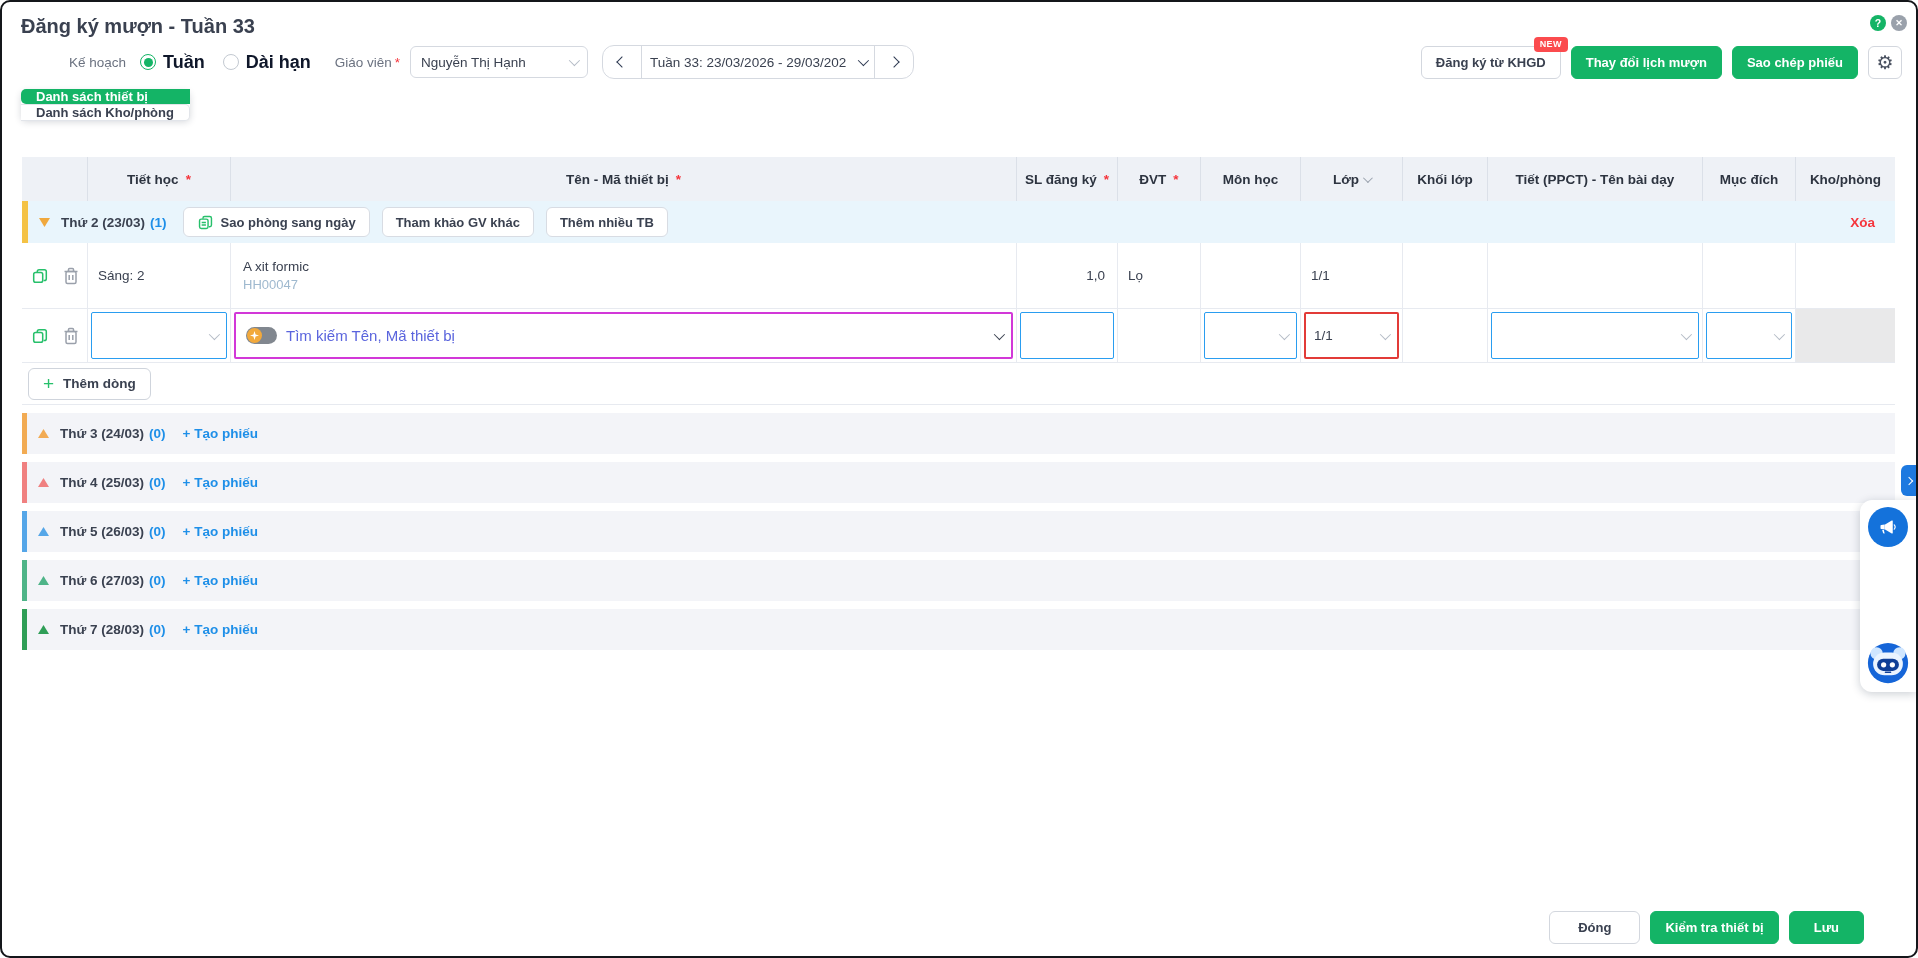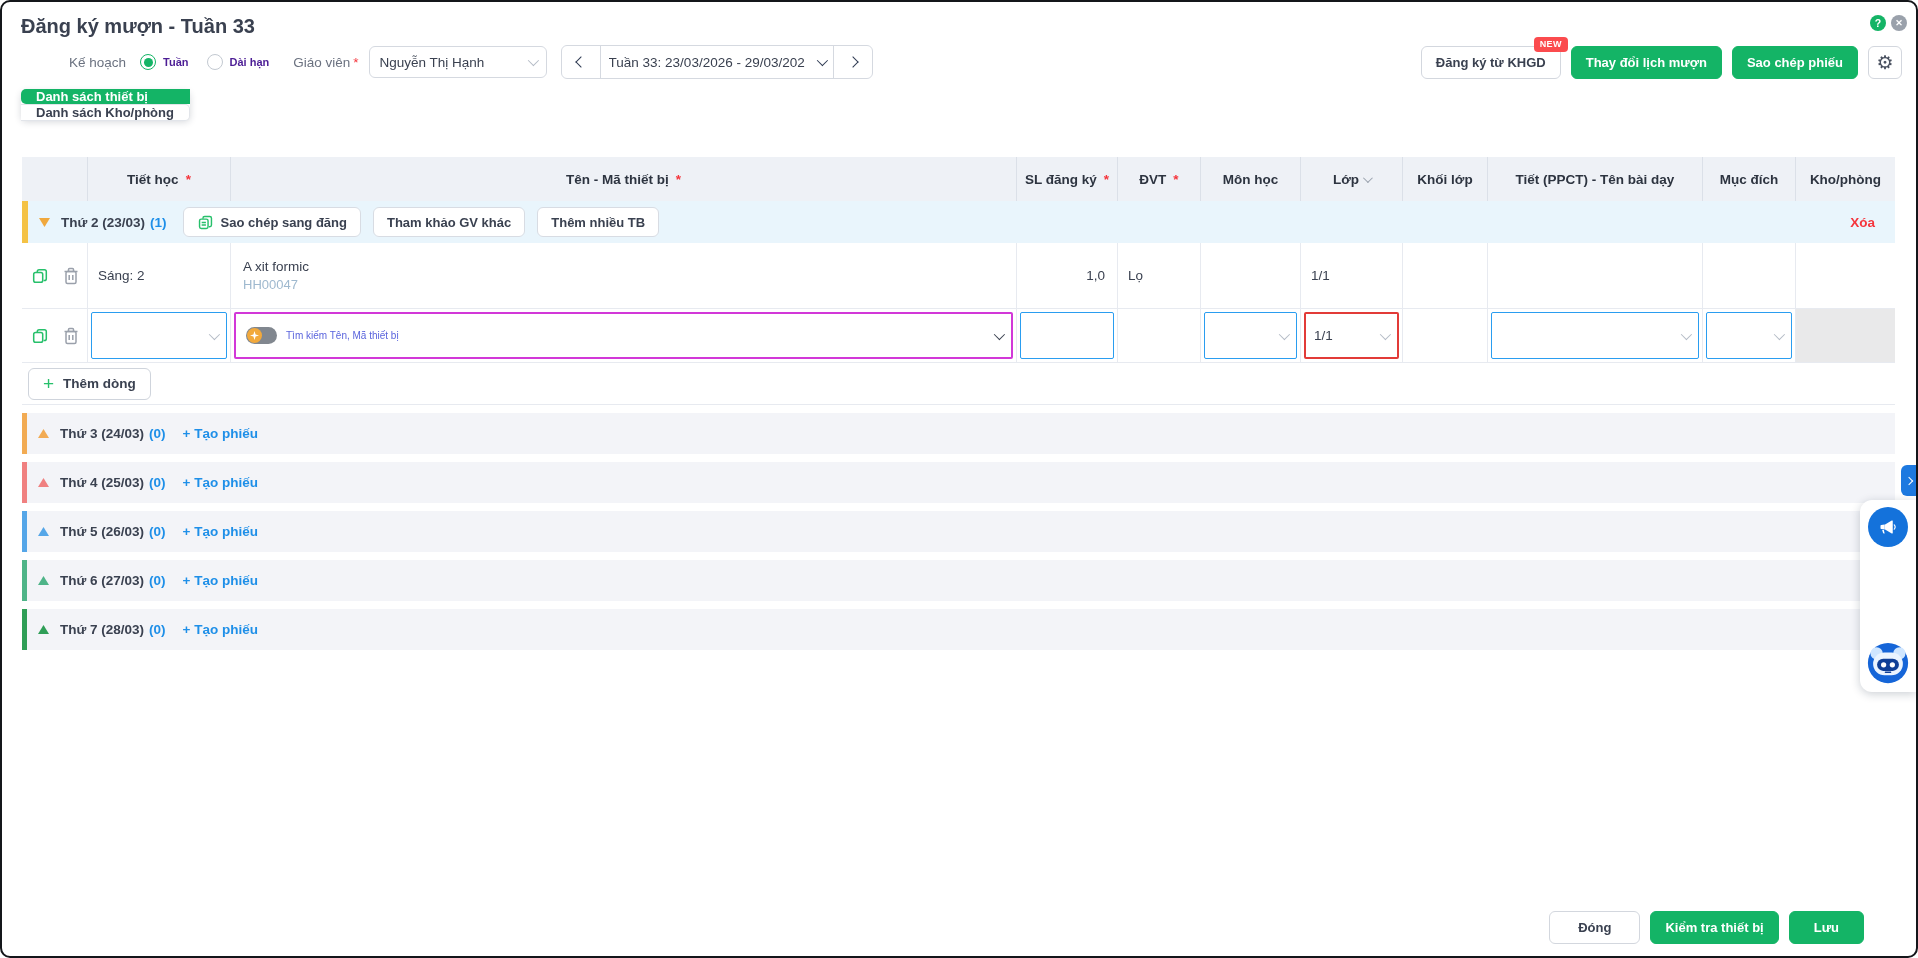--- a/index.html
+++ b/index.html
@@ -15,26 +15,26 @@
   .cicon.help { background:#14b466; }
   .cicon.close { background:#9aa1ab; font-size:9px; }
 
   
   .toolbar { margin:7px 14px 0 19px; height:34px; display:flex; align-items:center; }
   .lbl { font-size:13.5px; color:#6b7280; margin-right:14px;margin-left:48px; }
   .radio { display:flex; align-items:center; margin-right:18px; cursor:pointer; }
   .rb { width:16px; height:16px; border-radius:50%; border:1.5px solid #c3c9d1; background:#fff; position:relative; margin-right:7px; }
   .rb.checked { border-color:#14b466; }
   .rb.checked::after { content:""; position:absolute; inset:2.5px; border-radius:50%; background:#14b466; }
-  .rlbl { font-size:11px; font-weight:600; color:#4c1d95; }
+  .rlbl { font-size:18px; font-weight:600; color:#0f172a; }
   .req { color:#f5353c; margin-left:3px; font-size:13.5px; }
   .select { height:32px; border:1px solid #d5d9e0; border-radius:6px; background:#fff; display:flex; align-items:center;
             padding:0 10px; font-size:13.5px; color:#3a4150; cursor:pointer; }
   .teacher-select { width:178px; margin-left:10px; justify-content:space-between; }
-  .weeknav { margin-left:14px; height:34px; border:1px solid #d5d9e0; border-radius:6px; display:flex; align-items:stretch; overflow:hidden; background:#fff; }
+  .weeknav { margin-left:14px; height:34px; border:1px solid #d5d9e0; border-radius:12px; display:flex; align-items:stretch; overflow:hidden; background:#fff; }
   .weeknav .nbtn { width:38px; display:flex; align-items:center; justify-content:center; cursor:pointer; }
   .weeknav .wval { width:234px; border-left:1px solid #d5d9e0; border-right:1px solid #d5d9e0; display:flex; align-items:center;
                    padding:0 8px; font-size:13.5px; color:#3a4150; white-space:nowrap; overflow:hidden; cursor:pointer; }
   .wval span { flex:1 1 auto; overflow:hidden; }
   .chev { display:inline-block; width:8px; height:8px; border-right:1.7px solid #b4bbc6; border-bottom:1.7px solid #b4bbc6; }
   .chev.down { transform:rotate(45deg) translateY(-2px); }
   .chev.dark { border-color:#2e3a52; }
   .chev.left { transform:rotate(135deg); }
   .chev.right { transform:rotate(-45deg); }
   .tb-right { margin-left:auto; display:flex; align-items:center; gap:10px; }
@@ -85,21 +85,21 @@
   .ecell { position:relative; display:flex; align-items:center; border-left:1px solid #e7eaf0; }
   .ecell:first-child { border-left:none; }
   .ibox { position:absolute; inset:3px; background:#fff; border:1px solid #2a9df0; border-radius:2px; display:flex; align-items:center; padding:0 8px; }
   .ibox .chev { position:absolute; right:9px; }
   .ibox.search { border:2px solid #d238d8; padding:0 10px; }
   .ibox.errorb { border:2px solid #e23b38; }
   .ibox .val { font-size:13.5px; color:#3a4150; }
   .ecell.disabled { background:#e9e9ea; }
   .toggle { width:31px; height:17px; background:#81878f; border-radius:9px; position:relative; flex:0 0 31px; margin-right:9px; cursor:pointer; }
   .knob { position:absolute; left:1px; top:1px; width:15px; height:15px; border-radius:50%; background:#f2a93c; display:flex; align-items:center; justify-content:center; }
-  .placeholder { font-size:10px; color:#5a64dd; }
+  .placeholder { font-size:15px; color:#5a64dd; }
 
   .add-row { height:42px; border-bottom:1px solid #e7eaf0; display:flex; align-items:center; }
   .add-btn { margin-left:6px; height:32px; border:1px solid #cfd4dc; border-radius:6px; background:#fff; display:flex; align-items:center;
              gap:9px; padding:0 14px; font-size:13.5px; font-weight:700; color:#3a4150; cursor:pointer; }
   .plus { color:#27c06b; font-size:19px; font-weight:400; line-height:1; }
 
   .day-row { margin:8px 25px 0 20px; width:1873px; height:41px; background:#f3f4f8; display:flex; align-items:center; }
   .day-row .bar { flex:0 0 5px; }
   .d-link { margin-left:17px; font-size:13.5px; font-weight:600; color:#1e8fe8; cursor:pointer; }
 
@@ -232,21 +232,21 @@
           </svg>
       </span>
       <span class="g-title">Thứ 2 (23/03)</span>
       <span class="g-count">(1)</span>
       <div class="g-btn" style="margin-left:16px">
         <svg width="17" height="17" viewBox="0 0 20 20" fill="none" stroke="#27c06b" stroke-width="1.7">
           <rect x="3" y="6" width="10" height="11" rx="2"></rect>
           <path d="M7 5.5V5a2 2 0 0 1 2-2h6a2 2 0 0 1 2 2v8a2 2 0 0 1-2 2h-1"></path>
           <path d="M5.5 10h5 M5.5 13h5"></path>
         </svg>
-        <span>Sao chép sang đăng</span>
+        <span>Sao phòng sang ngày</span>
       </div>
       <div class="g-btn">Tham khảo GV khác</div>
       <div class="g-btn">Thêm nhiều TB</div>
       <span class="g-del">Xóa</span>
     </div>
 
     <div class="tr data-row">
       <div class="td icons">
         <svg width="18" height="18" viewBox="0 0 20 20" fill="none" stroke="#27c06b" stroke-width="1.7">
           <rect x="3" y="6" width="10" height="11" rx="2"></rect>

